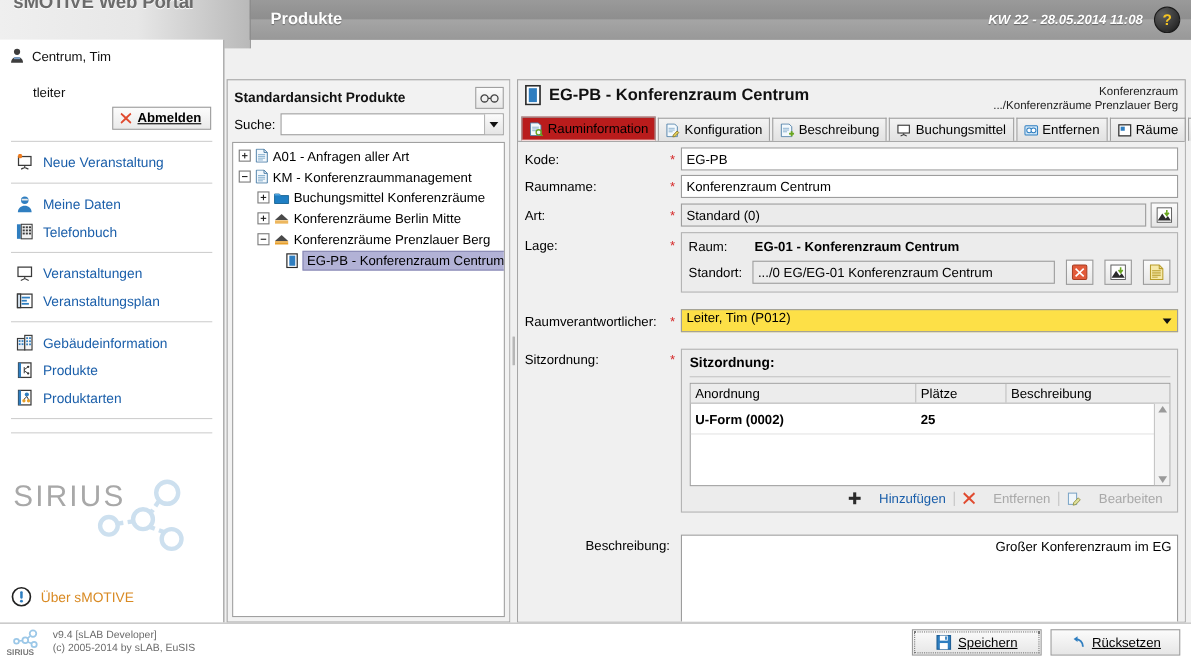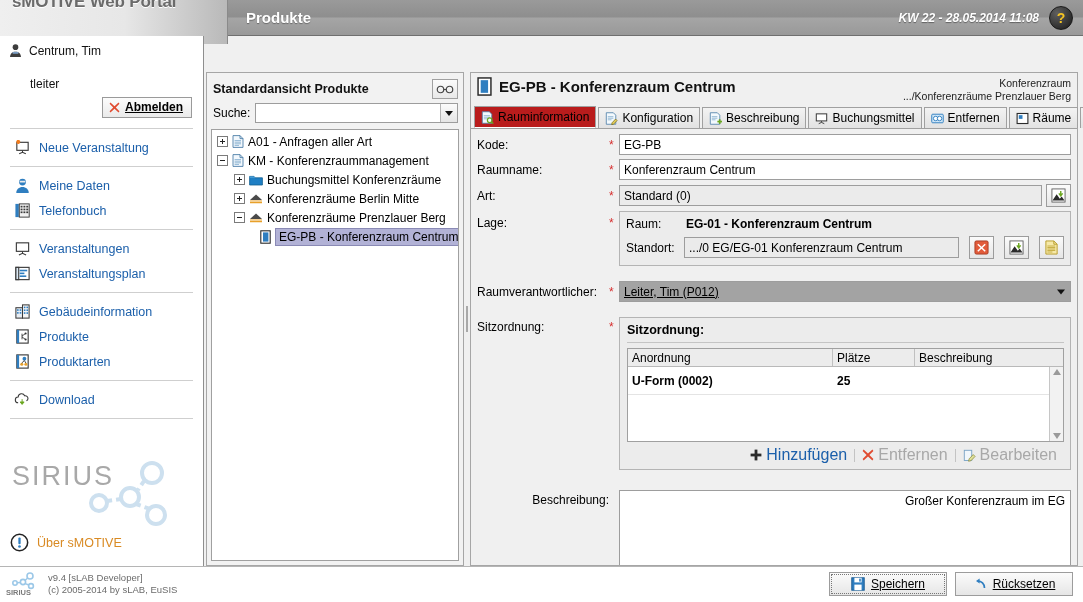--- a/index.html
+++ b/index.html
@@ -290,24 +290,23 @@
   .lage-box {
     flex: 1; border: 1px solid #b4b4b4; background: #ececec;
     padding: 5px 6px 6px 6px;
   }
   .lage-line1 { display: flex; align-items: center; gap: 8px; margin-bottom: 5px; }
   .lage-k { font-size: 12px; width: 52px; }
   .lage-v { font-size: 12px; font-weight: bold; }
   .lage-line2 { display: flex; align-items: center; gap: 6px; }
 
   .sel-box {
-    flex: 1; height: 21px; background: #a3a3a3; border: 1px solid #9d9d9d;
-    display: flex; align-items: center; padding-left: 4px; font-size: 12px;
+    flex: 1; height: 21px; background: #fde047; border: 1px solid #9d9d9d;
+    display: flex; padding-left: 4px; font-size: 12px;
     position: relative;
-    text-decoration: underline;
   }
   .sel-arrow {
     position: absolute; right: 5px; top: 50%; transform: translateY(-50%);
     width: 0; height: 0; border-left: 4px solid transparent; border-right: 4px solid transparent;
     border-top: 5px solid #111;
   }
 
   
   .sitz-row { display: flex; align-items: flex-start; margin-bottom: 5px; }
   .sitz-box {
@@ -336,21 +335,21 @@
     position: absolute; right: 0; top: 18px; bottom: 0; width: 14px;
     background: #f2f2f2; border-left: 1px solid #c6c6c6;
     display: flex; flex-direction: column; justify-content: space-between; align-items: center;
     padding: 2px 0;
   }
   .sc-arrow-up { width:0;height:0;border-left:4px solid transparent;border-right:4px solid transparent;border-bottom:6px solid #9a9a9a; }
   .sc-arrow-dn { width:0;height:0;border-left:4px solid transparent;border-right:4px solid transparent;border-top:6px solid #9a9a9a; }
   .grid-actions {
     display: flex; justify-content: flex-end; align-items: center; gap: 0; margin-top: 4px;
   }
-  .gact { display: flex; align-items: center; gap: 4px; font-size: 16px; padding: 0 7px; cursor: pointer; }
+  .gact { display: flex; align-items: center; gap: 16px; font-size: 12px; padding: 0 7px; cursor: pointer; }
   .gact.on { color: #1b5faa; }
   .gact.off { color: #a8a8a8; cursor: default; }
   .gdiv { width: 1px; height: 13px; background: #c3c3c3; }
 
   
   .besch-row { display: flex; align-items: flex-start; margin-top: 4px; text-align: right; }
   .ta {
     flex: 1; height: 95px; background: #ffffff; border: 1px solid #9d9d9d;
     font-size: 12px; padding: 3px 5px;
   }
@@ -522,31 +521,20 @@
               <circle cx="8.2" cy="12" r="1.6" fill="#e8a02a"></circle>
               <circle cx="12.6" cy="12" r="1.6" fill="#e8a02a"></circle>
               <path d="M11 8 L8.2 10.6 M11 8 L12.6 10.6" stroke="#2f2f2f" stroke-width="0.9"></path>
             </svg>
         </span>
         <span class="lbl">Produktarten</span>
       </div>
     </div>
     <div class="nav-sep"></div>
 
-    <div class="nav-list">
-      <div class="nav-item">
-        <span class="icon">
-          <svg width="17" height="17" viewBox="0 0 18 18">
-              <path d="M4.4 12.4a3 3 0 0 1 0-6 3.6 3.6 0 0 1 6.9-1.3 2.8 2.8 0 0 1 3.5 2.8 2.6 2.6 0 0 1-1.6 2.4" fill="none" stroke="#3a3a3a" stroke-width="1.15"></path>
-              <path d="M8.6 8.6 L8.6 13.2 M6.5 11.6 L8.6 14.2 L10.7 11.6 Z" fill="#6aa61f" stroke="#6aa61f" stroke-width="1"></path>
-            </svg>
-        </span>
-        <span class="lbl">Download</span>
-      </div>
-    </div>
     <div class="nav-sep"></div>
 
     <div class="sirius-area">
       <div class="sirius-logo">
         <svg width="155" height="78" viewBox="0 0 155 78">
           <g fill="none" stroke="#cde0ef" stroke-width="4">
             <circle cx="126" cy="18" r="10"></circle>
             <circle cx="104" cy="42" r="9"></circle>
             <circle cx="73" cy="48" r="8"></circle>
             <circle cx="130" cy="60" r="9"></circle>

